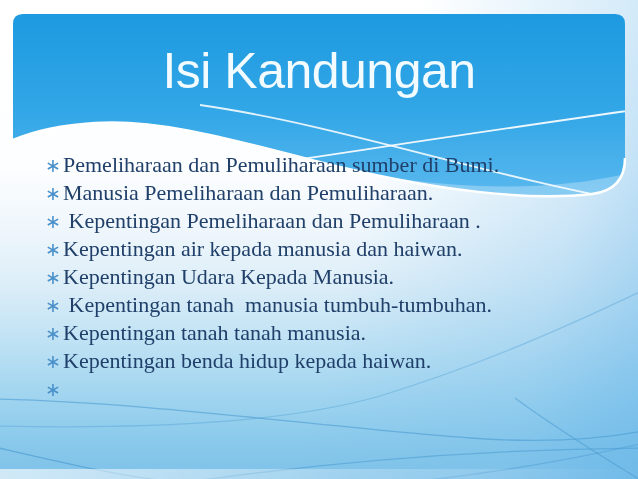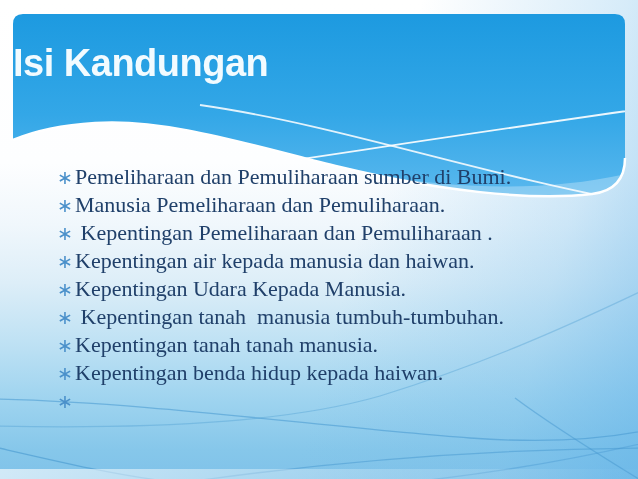--- a/index.html
+++ b/index.html
@@ -8,30 +8,30 @@
     width:638px;height:479px;
     overflow:hidden;
     background:
       linear-gradient(105deg, rgba(255,255,255,0) 55%, rgba(120,190,235,.30) 82%, rgba(96,178,232,.55) 100%),
       linear-gradient(180deg, #ffffff 0%, #fdfeff 34%, #f0f7fc 47%, #ddeef8 59%, #c0e2f4 71%, #9dd3ef 84%, #86c7ea 94%, #7fc2e9 100%);
     font-family:"Liberation Serif", serif;
   }
   .bg-svg{position:absolute;left:0;top:0;width:638px;height:479px;display:block;}
   .title{
     position:absolute;left:13px;top:42px;width:612px;
-    text-align:left;
+    text-align:center;
     font-family:"Liberation Sans", sans-serif;
-    font-weight:700;
-    font-size:38px;
+    font-weight:400;
+    font-size:50px;
     letter-spacing:-0.5px;
     color:#f2fbff;
   }
   .content{
     position:absolute;left:45px;top:151px;width:560px;
-    list-style:none;margin:12px;padding:0;
+    list-style:none;margin:0;padding:0;
   }
   .content li{
     height:28px;line-height:28px;
     font-size:22px;
     color:#20406a;
     white-space:pre;
   }
   .content .bullet{
     display:inline-block;
     width:18px;

